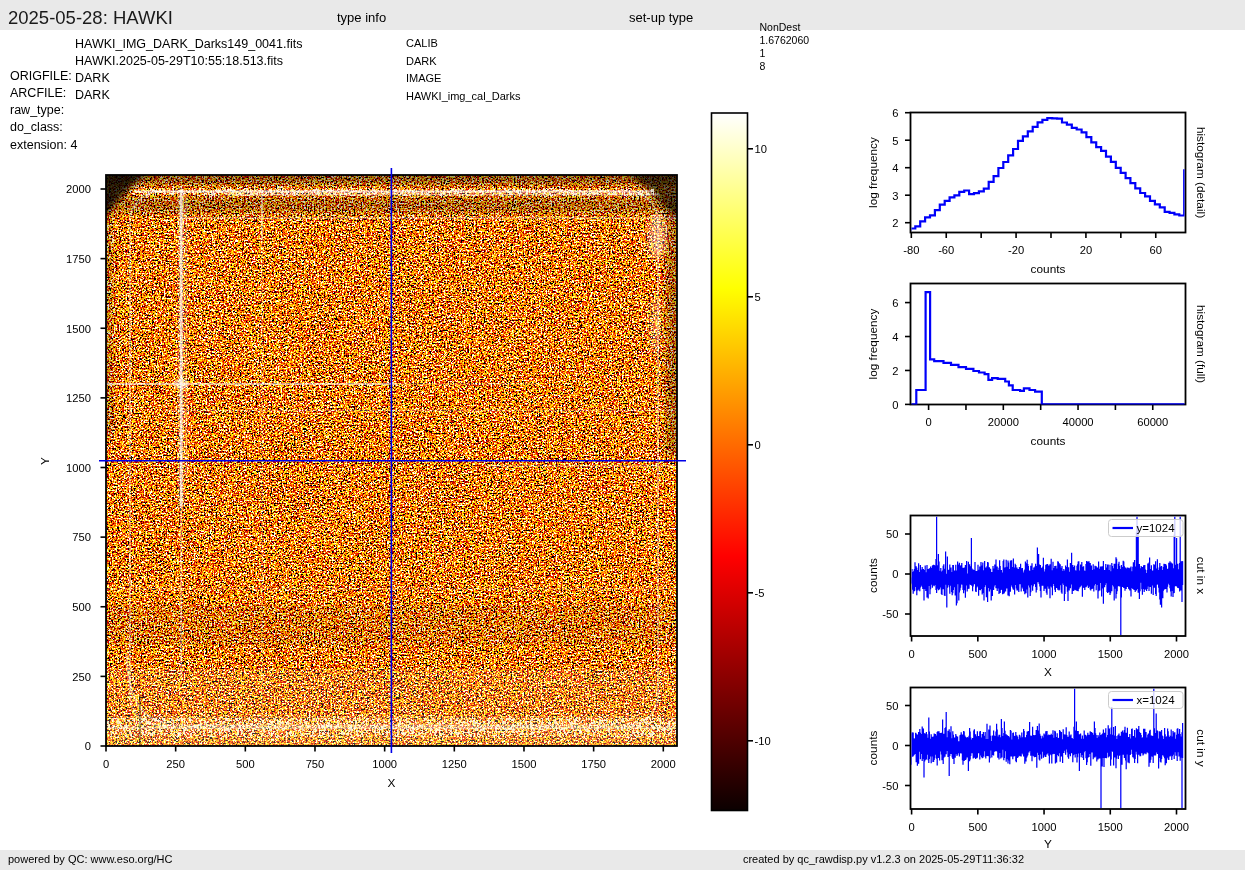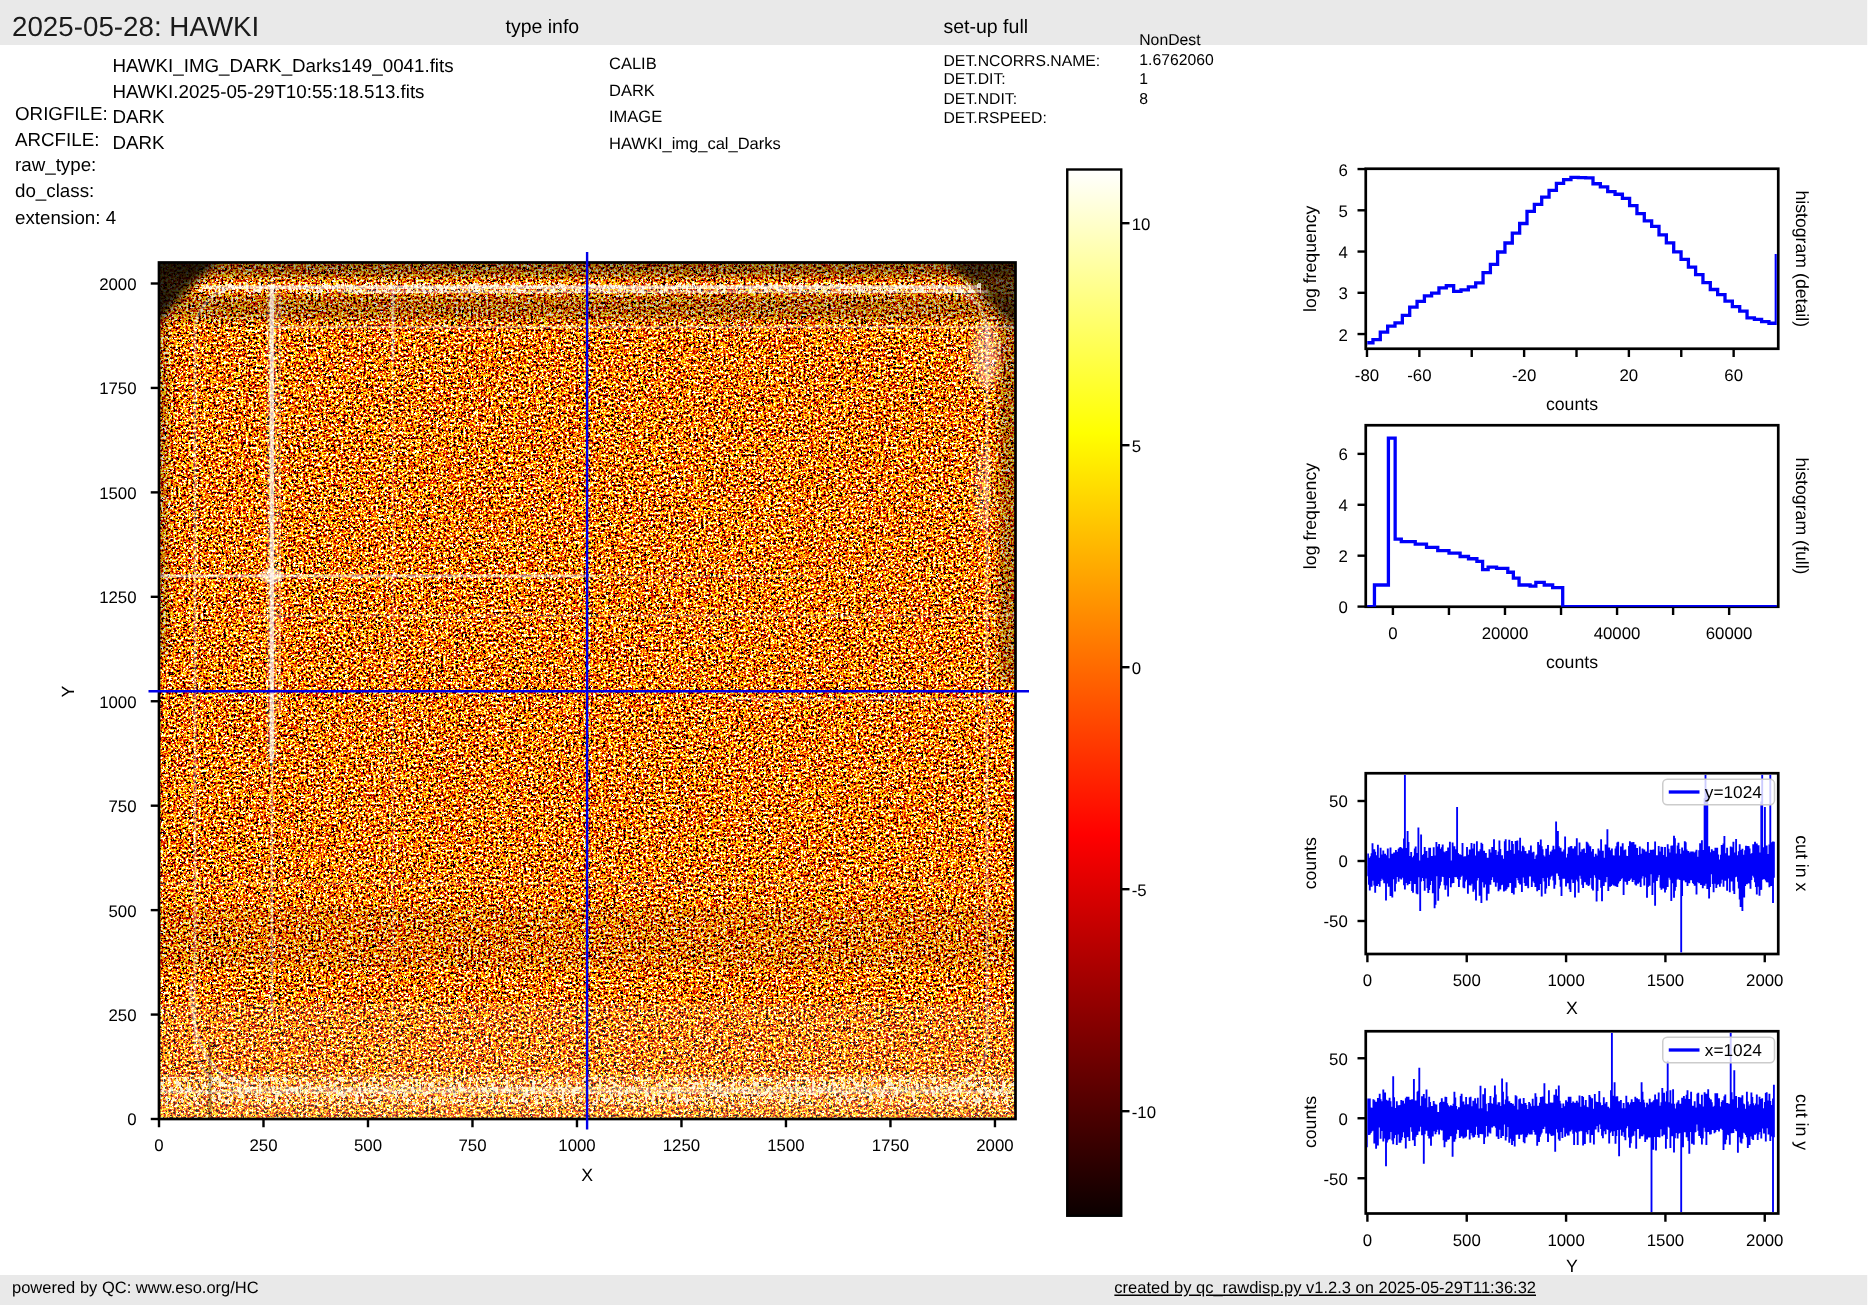--- a/index.html
+++ b/index.html
@@ -6,32 +6,31 @@
 #page { position:relative; width:1032px; height:870px; }
 .bar { position:absolute; left:0; width:1245px; background:#e9e9e9; }
 .abs { position:absolute; white-space:nowrap; color:#000; }
 </style></head>
 <body>
 <div id="page">
 <div class="bar" style="top:0; height:30px;"></div>
 <div class="bar" style="top:850px; height:20px;"></div>
 <div class="abs" style="left:8px; top:7px; font-size:18.5px; color:#1a1a1a;">2025-05-28: HAWKI</div>
 <div class="abs" style="left:337px; top:10px; font-size:13px;">type info</div>
-<div class="abs" style="left:629px; top:10px; font-size:13px;">set-up full</div>
+<div class="abs" style="left:629px; top:10px; font-size:13px;">set-up type</div>
 
 <div class="abs" style="left:10px; top:35.5px; font-size:12.5px; line-height:17.3px;margin-top:32px;">ORIGFILE:<br>ARCFILE:<br>raw_type:<br>do_class:<br>extension: 4</div>
 <div class="abs" style="left:75px; top:35.5px; font-size:12.5px; line-height:17.3px;">HAWKI_IMG_DARK_Darks149_0041.fits<br>HAWKI.2025-05-29T10:55:18.513.fits<br>DARK<br>DARK</div>
 
 <div class="abs" style="left:406px; top:35px; font-size:11px; line-height:17.6px;">CALIB<br>DARK<br>IMAGE<br>HAWKI_img_cal_Darks</div>
 
-<div class="abs" style="left:629px; top:34.5px; font-size:10.5px; line-height:12.9px;">DET.NCORRS.NAME:<br>DET.DIT:<br>DET.NDIT:<br>DET.RSPEED:</div>
 <div class="abs" style="left:759.5px; top:21px; font-size:10.5px; line-height:12.9px;">NonDest<br>1.6762060<br>1<br>8</div>
 
 <div class="abs" style="left:8px; top:853px; font-size:11px;">powered by QC: www.eso.org/HC</div>
-<div class="abs" style="right:8px; top:853px; font-size:11px;text-decoration:underline;">created by qc_rawdisp.py v1.2.3 on 2025-05-29T11:36:32</div>
+<div class="abs" style="right:8px; top:853px; font-size:11px;">created by qc_rawdisp.py v1.2.3 on 2025-05-29T11:36:32</div>
 
 <svg style="position:absolute; left:106px; top:175px;" width="571" height="571" viewBox="0 0 571 571">
 <defs>
 <filter id="nzb" x="0%" y="0%" width="100%" height="100%">
   <feTurbulence type="fractalNoise" baseFrequency="0.6" numOctaves="2" seed="11"></feTurbulence>
   <feColorMatrix type="matrix" values="1 0 0 0 0  1 0 0 0 0  1 0 0 0 0  0 0 0 0 1"></feColorMatrix>
   <feComponentTransfer>
     <feFuncR type="linear" slope="2.35" intercept="-0.712"></feFuncR>
     <feFuncG type="linear" slope="2.35" intercept="-0.712"></feFuncG>
     <feFuncB type="linear" slope="2.35" intercept="-0.712"></feFuncB>

